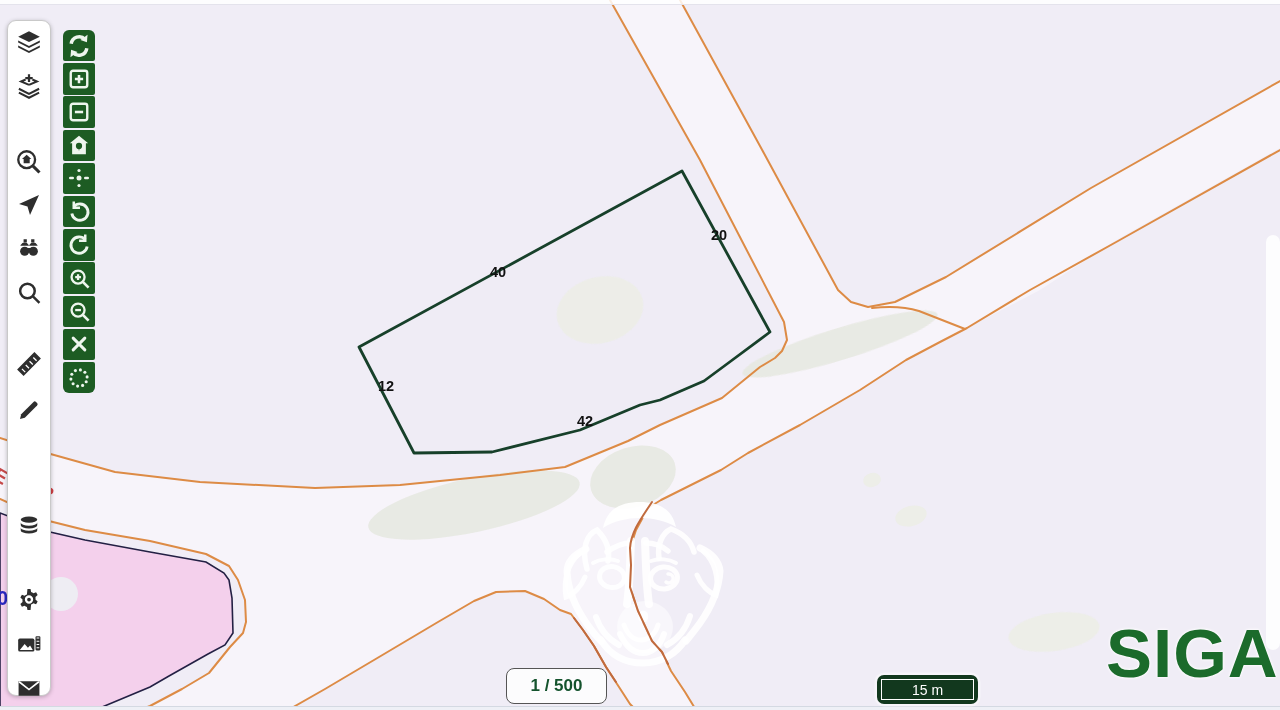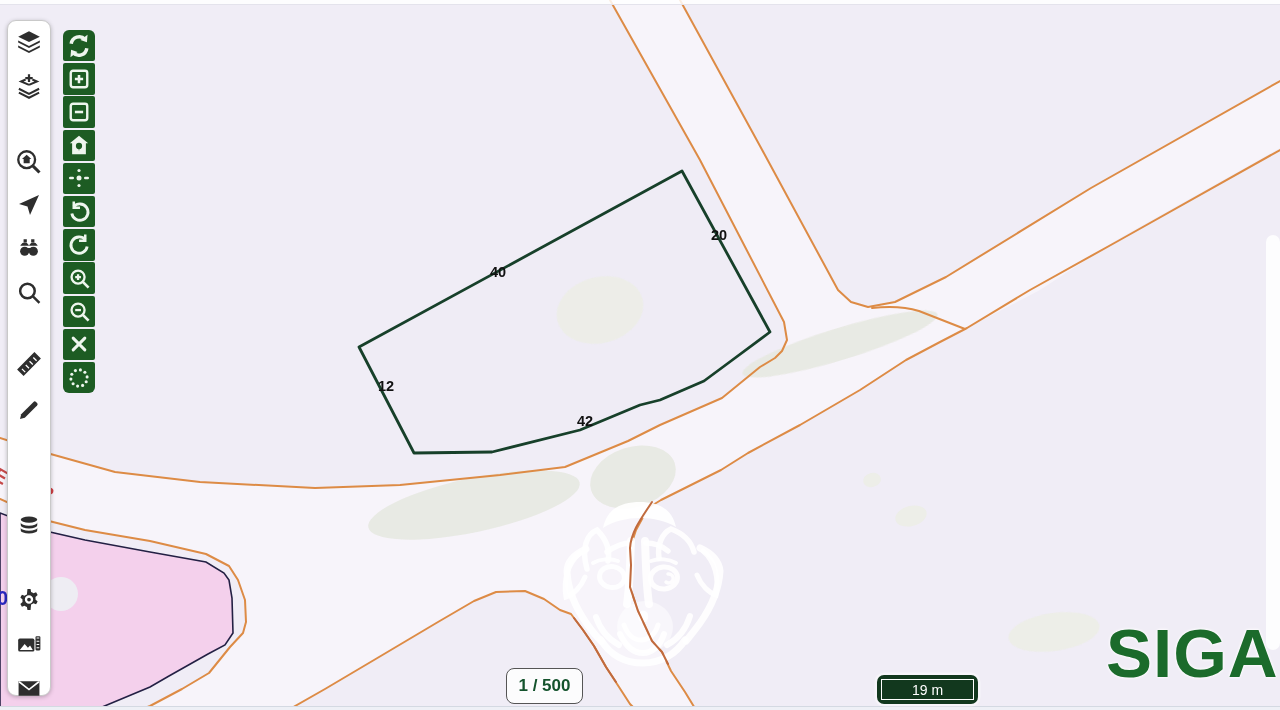--- a/index.html
+++ b/index.html
@@ -6,21 +6,21 @@
     font-family:"Liberation Sans", sans-serif;background:#f0edf6;}
   #map{position:absolute;left:0;top:0;width:1280px;height:710px;}
   #sidebar{position:absolute;left:7px;top:20px;width:42px;height:674px;border:1px solid #c9c9c9;
     background:#fff;border-radius:9px;box-shadow:0 1px 4px rgba(0,0,0,.25);}
   #sidebar svg{position:absolute;left:50%;transform:translateX(-50%);}
   #toolbar{position:absolute;left:63px;top:30px;width:32px;}
   .gbtn{width:32px;height:31.4px;background:#1d5c23;margin-bottom:1.8px;border-radius:2px;
     display:flex;align-items:center;justify-content:center;}
   .gbtn:first-child{border-radius:6px 6px 2px 2px;}
   .gbtn:last-child{border-radius:2px 2px 6px 6px;}
-  #scalebox{position:absolute;left:506px;top:668px;width:77px;height:36px;background:#fcfcfd;
+  #scalebox{position:absolute;left:506px;top:668px;width:101px;height:36px;background:#fcfcfd;
     border:1.5px solid #555;border-radius:8px;box-sizing:border-box;
     display:flex;align-items:center;justify-content:center;
     font-weight:bold;font-size:17px;color:#14532d;}
   #scalebar{position:absolute;left:877px;top:675px;width:101px;height:29px;background:#12381e;
     border-radius:7px;box-shadow:0 0 0 2.5px rgba(255,255,255,.45);}
   #scalebar .inner{position:absolute;left:4px;top:4px;right:4px;bottom:4px;
     border:1px solid #fff;display:flex;align-items:center;justify-content:center;
     color:#fff;font-size:14px;}
   #bottombar{position:absolute;left:0;top:706px;width:1280px;height:4px;background:#eef0f6;
     border-top:1px solid #d4d9e2;}
@@ -267,14 +267,14 @@
     <circle cx="6.1" cy="17.7" r="1.55"></circle>
     <circle cx="3.9" cy="13.1" r="1.55"></circle>
     <circle cx="4.8" cy="8.2" r="1.55"></circle>
     <circle cx="8.4" cy="4.6" r="1.55"></circle>
   </svg>
     </div>
 </div>
 
 <div id="scalebox">1 / 500</div>
 <div id="scalebar">
-    <div class="inner">19 m</div>
+    <div class="inner">15 m</div>
   </div>
 
 </body></html>

